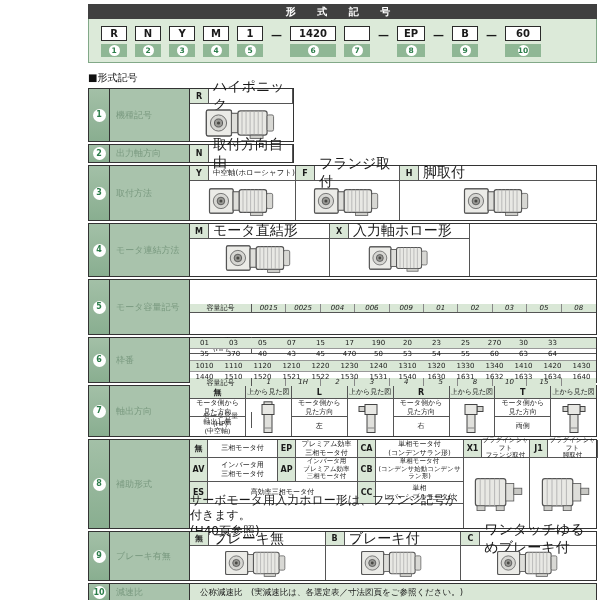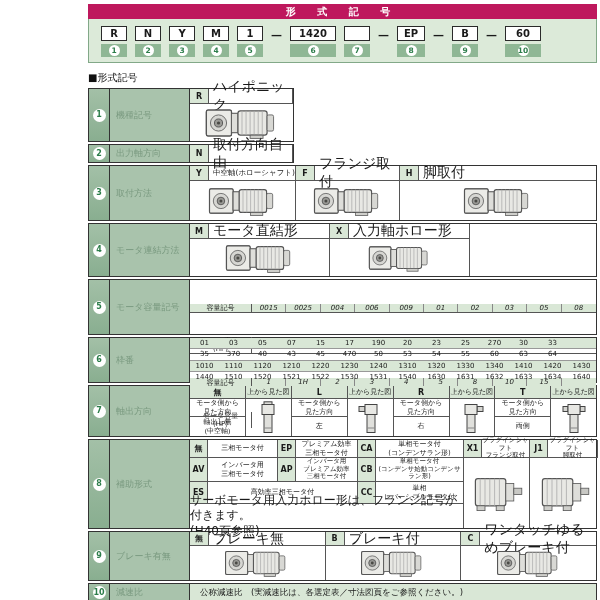--- a/index.html
+++ b/index.html
@@ -1,21 +1,21 @@
 <!DOCTYPE html>
 <html><head>
 <meta charset="utf-8">
 <style>
   html,body{margin:0;padding:0;background:#fff;}
   body{width:600px;height:600px;font-family:"DejaVu Sans","Liberation Sans",sans-serif;color:#1a1a1a;}
   .page{position:relative;width:600px;height:600px;overflow:hidden;background:#fff;}
   .content{position:absolute;left:88px;top:4px;width:509px;}
 
   
-  .hdr-title{height:15px;background:#be185d;color:#fff;font-size:10px;font-weight:bold;
+  .hdr-title{height:15px;background:#404040;color:#fff;font-size:10px;font-weight:bold;
     letter-spacing:9px;text-align:center;line-height:15px;}
   .hdr-panel{background:#dcead9;border:1px solid #82a888;border-top:none;
     padding:7px 0 5px 12px;display:flex;gap:8px;align-items:flex-start;}
   .citem{display:flex;flex-direction:column;align-items:center;gap:3px;}
   .cbox{height:15px;background:#fff;border:1.5px solid #2a2a2a;font-weight:bold;font-size:10px;
     display:flex;align-items:center;justify-content:center;width:100%;box-sizing:border-box;}
   .w1{width:26px;} .w2{width:28px;} .w4{width:46px;} .w3{width:36px;}
   .cstrip{height:13px;background:#8fb795;width:100%;display:flex;align-items:center;justify-content:center;}
   .ncirc{width:11px;height:11px;border-radius:50%;background:#fff;color:#2c7d4a;
     font-size:7.5px;font-weight:bold;display:flex;align-items:center;justify-content:center;line-height:1;}

